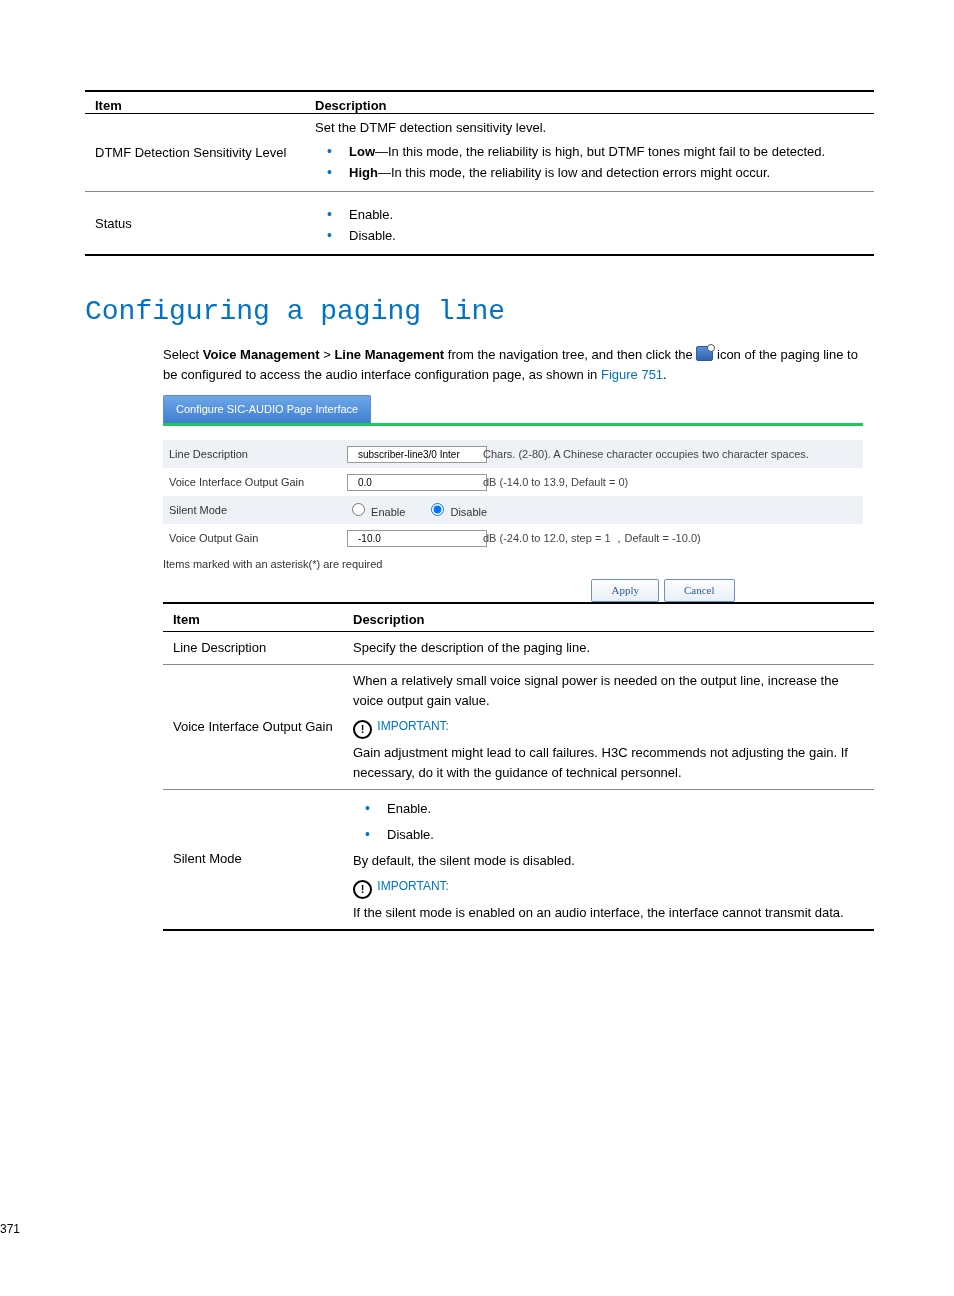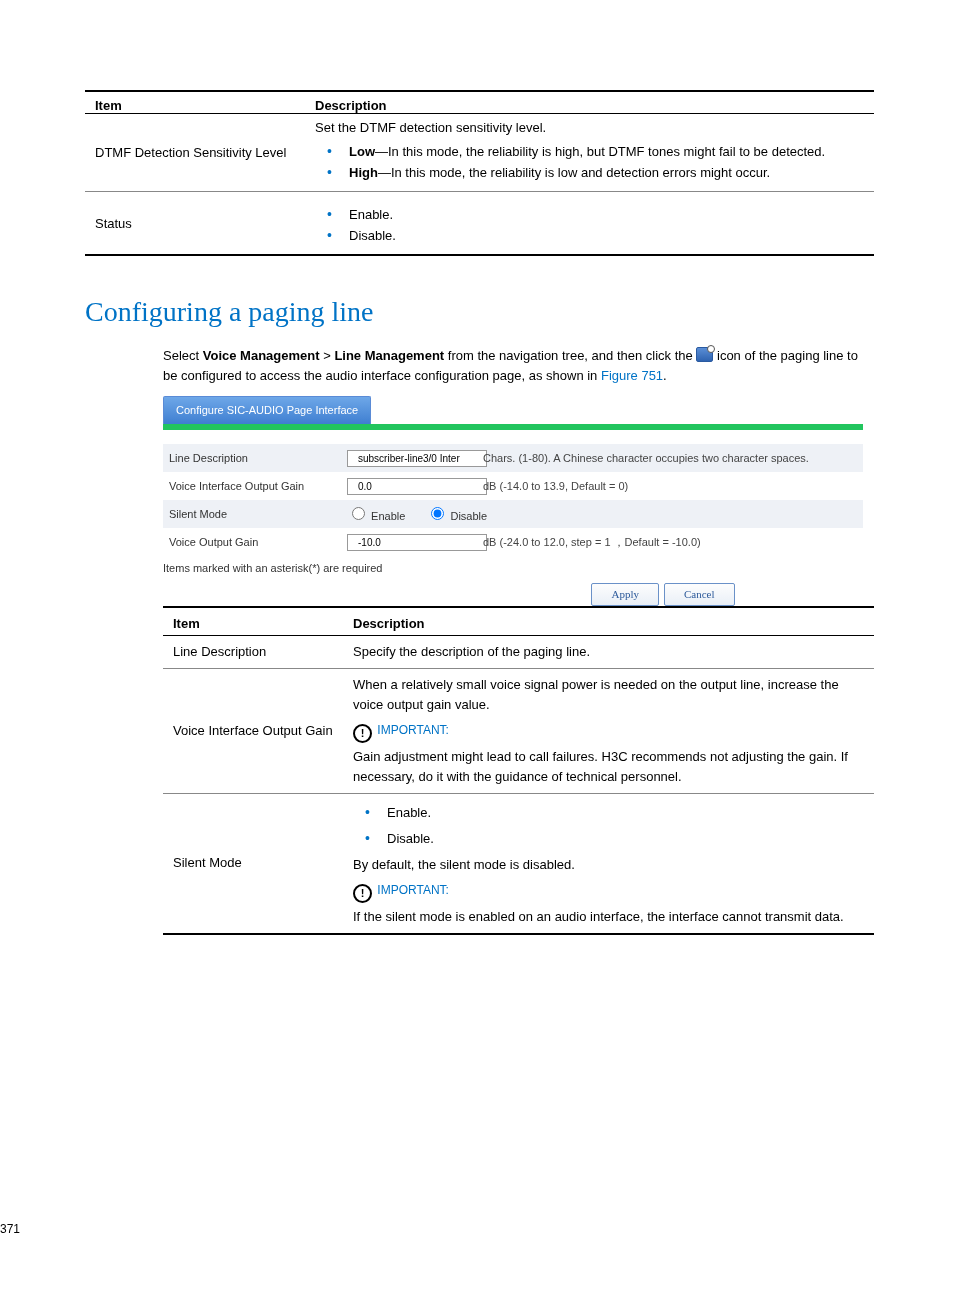--- a/index.html
+++ b/index.html
@@ -54,21 +54,21 @@
   ul.bullets li::before {
     content: "•";
     position: absolute;
     left: -16px;
     top: 2px;
     color: #0073c6;
     font-size: 14px;
   }
 
   h1.section {
-    font-family: Liberation Serif, serif;
+    font-family: Liberation Mono, monospace;
     font-weight: normal;
     font-size: 28px;
     color: #0073c6;
     margin: 40px 0 18px 0;
   }
 
   .body-text {
     margin-left: 78px;
     line-height: 1.55;
     font-size: 13px;
@@ -86,21 +86,21 @@
   
   .shot {
     width: 700px;
     font-family: Tahoma, Arial, sans-serif;
     font-size: 11px;
     color: #333;
   }
   .tab-row {
     display: flex;
     align-items: flex-end;
-    border-bottom: 6px solid #22c55e;
+    border-bottom: 3px solid #22c55e;
   }
   .tab {
     background: linear-gradient(#6ea7e8, #3f7fd1);
     color: #fff;
     padding: 5px 12px;
     border: 1px solid #5a8bd6;
     border-bottom: none;
     border-radius: 2px 2px 0 0;
     font-size: 11px;
   }
@@ -235,21 +235,21 @@
 
 
     <div class="shot">
       <div class="tab-row">
         <div class="tab">Configure SIC-AUDIO Page Interface</div>
       </div>
       <div class="form-area">
         <div class="row alt">
           <div class="lbl">Line Description</div>
           <div class="field"><input type="text" value="subscriber-line3/0 Inter" style=""></div>
-          <div class="hint">Chars. (1-80). A Chinese character occupies two character spaces.</div>
+          <div class="hint">Chars. (2-80). A Chinese character occupies two character spaces.</div>
         </div>
         <div class="row">
           <div class="lbl">Voice Interface Output Gain</div>
           <div class="field"><input type="text" value="0.0" style=""></div>
           <div class="hint">dB (-14.0 to 13.9, Default = 0)</div>
         </div>
         <div class="row alt">
           <div class="lbl">Silent Mode</div>
           <div class="radio-wrap">
             <label><input type="radio" name="sm" style=""> <span>Enable</span></label>

